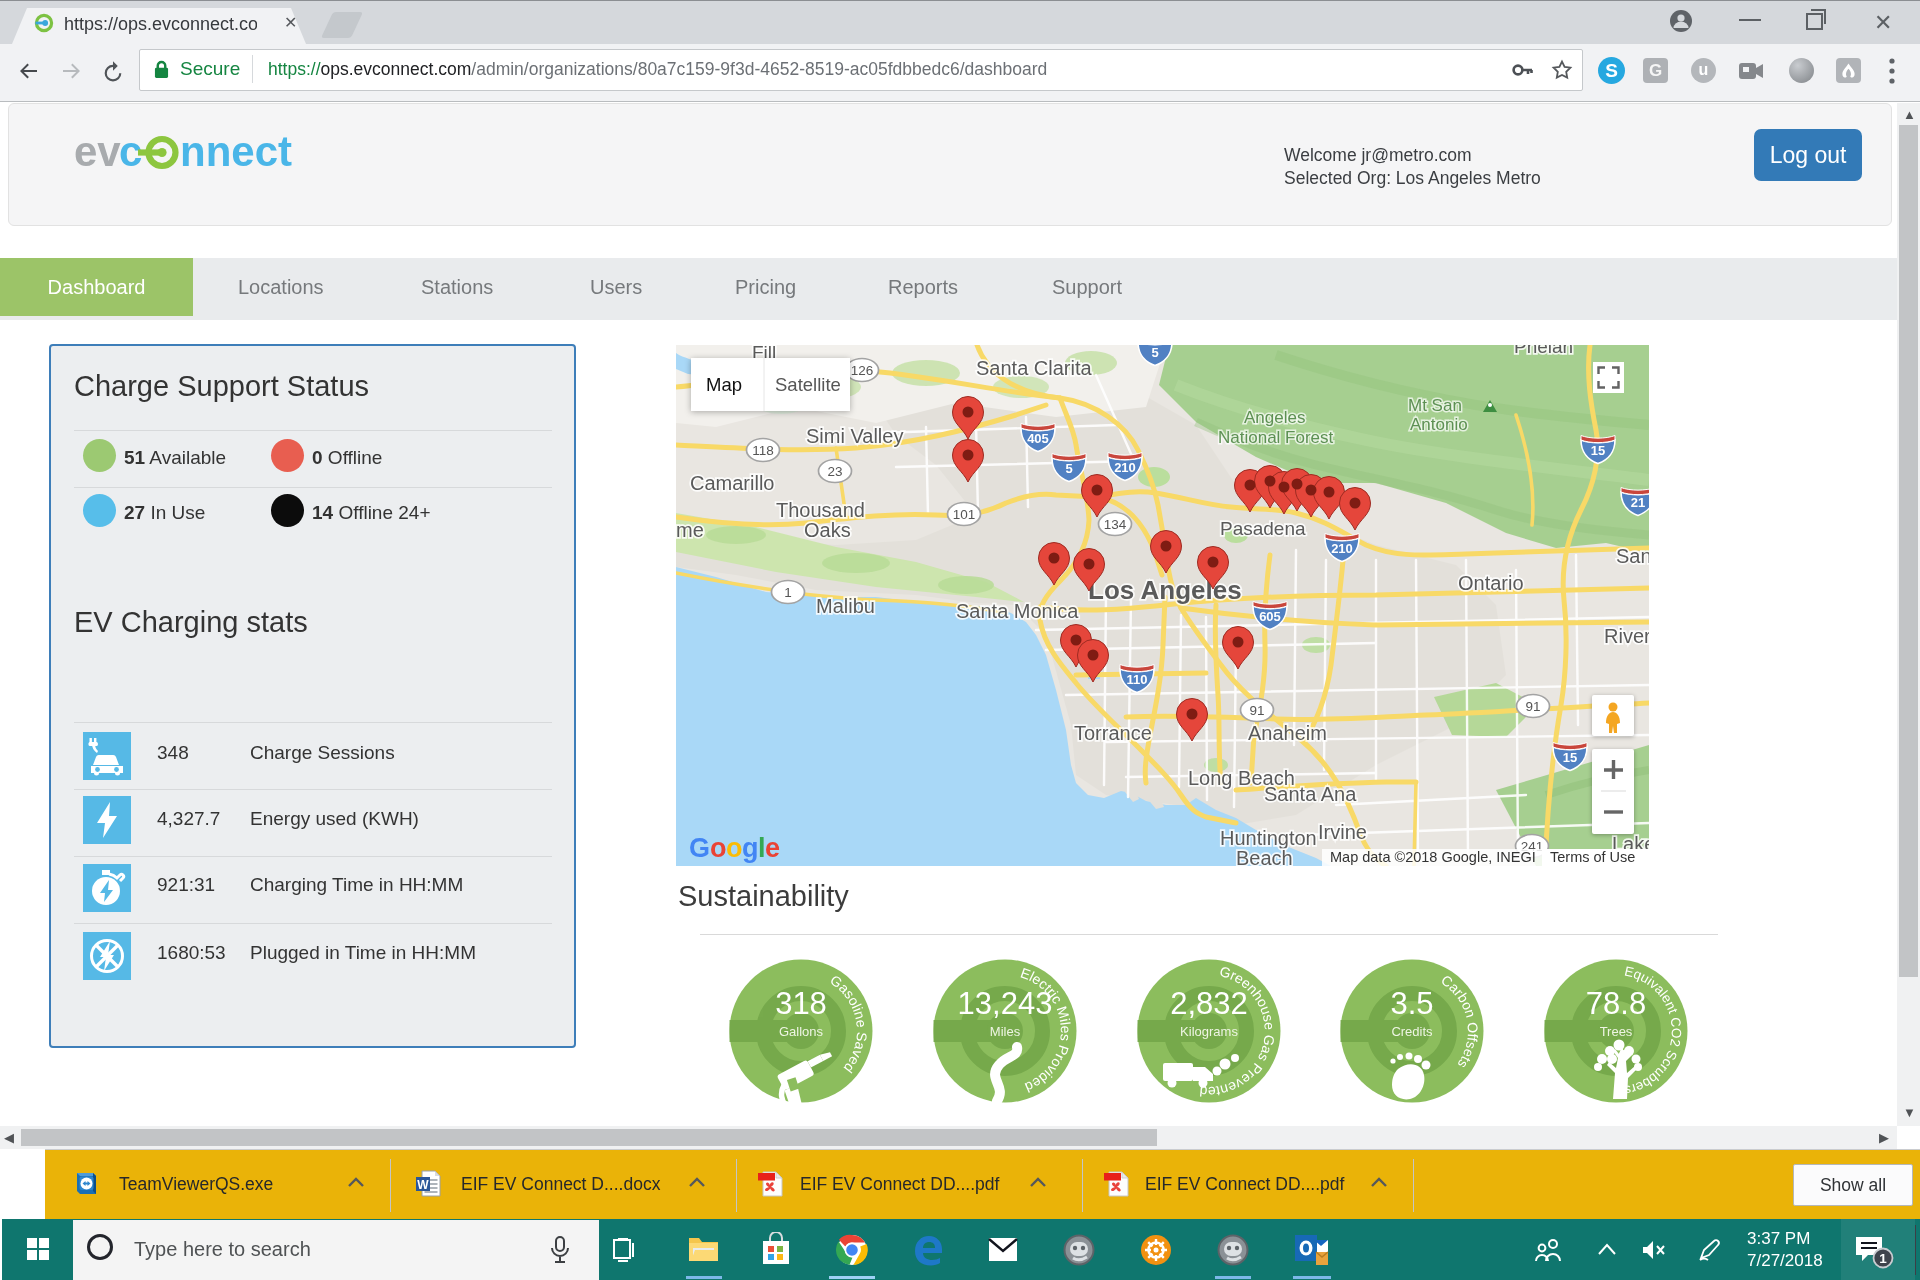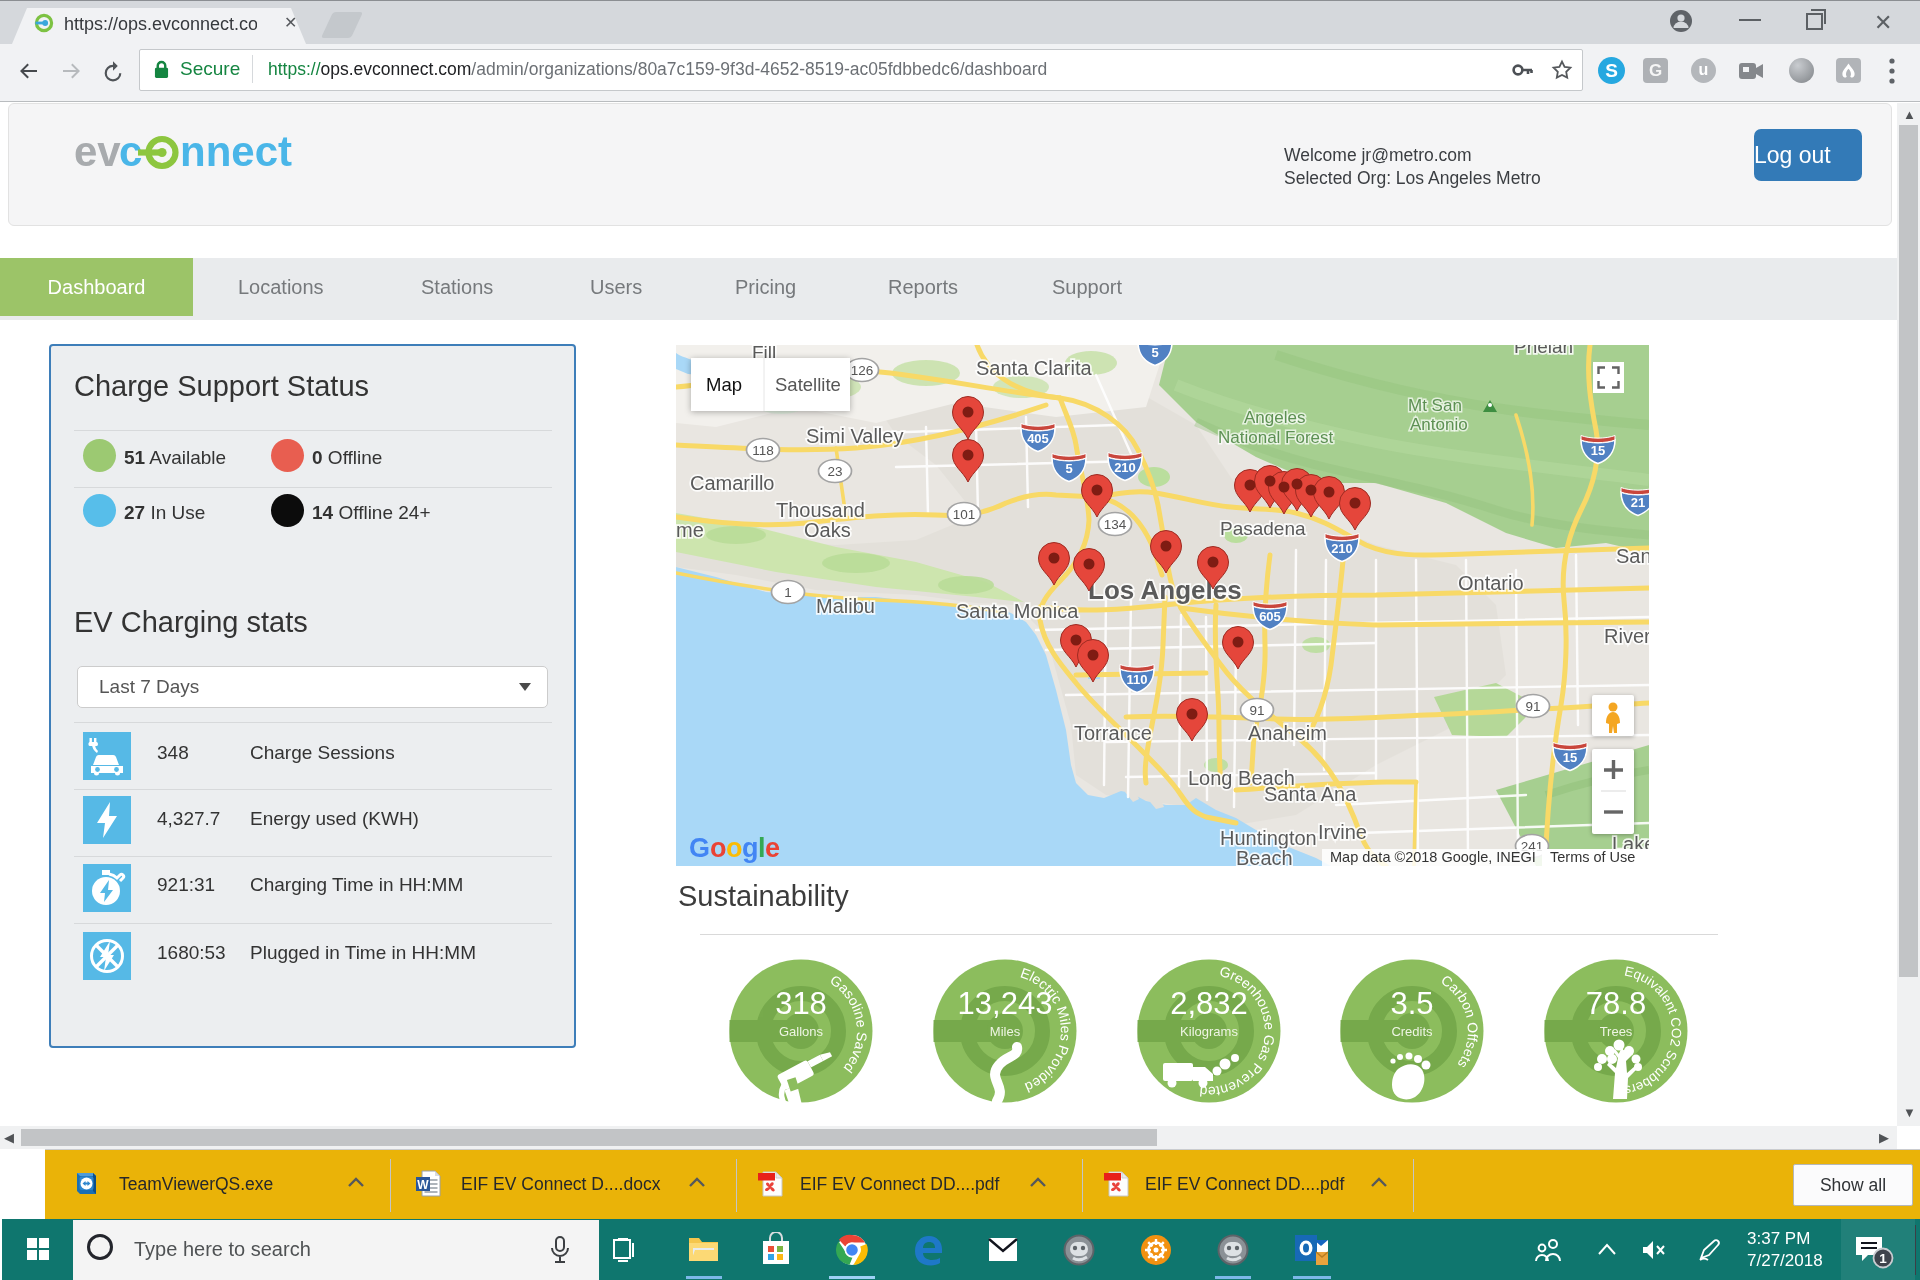--- a/index.html
+++ b/index.html
@@ -15,21 +15,21 @@
   .winctl{color:#5c6064;font-size:17px;}
   #toolbar{left:0;top:44px;width:1920px;height:58px;background:#f1f2f4;border-bottom:1px solid #b9bcbf;box-sizing:border-box;}
   #addrbar{left:139px;top:49px;width:1444px;height:42px;background:#fff;border:1px solid #c5c8cb;border-radius:2px;box-sizing:border-box;}
   #urltext{left:268px;top:59px;font-size:17.5px;color:#202124;white-space:nowrap;}
   .green{color:#158541;}
   .greyurl{color:#6c7075;}
   
   #pagewrap{left:0;top:103px;width:1897px;height:1023px;background:#fff;overflow:hidden;}
   #hdrpanel{left:8px;top:0px;width:1884px;height:123px;background:#f5f5f6;border:1px solid #e2e2e2;border-radius:6px;box-sizing:border-box;}
   #welcome{left:1284px;top:41px;font-size:17.5px;color:#3b3e42;line-height:23px;}
-  #logout{left:1754px;top:26px;width:108px;height:52px;background:#337ab7;border-radius:7px;color:#fff;font-size:23px;line-height:52px;}
+  #logout{left:1754px;top:26px;width:108px;height:52px;background:#337ab7;border-radius:7px;color:#fff;font-size:23px;text-align:center;line-height:52px;}
   #nav{left:0;top:155px;width:1897px;height:62px;background:#e9ebed;}
   #navactive{left:0;top:0;width:193px;height:58px;background:#9cc468;color:#fff;font-size:20px;text-align:center;line-height:58px;}
   .navitem{top:0;height:58px;color:#76797c;font-size:20px;line-height:58px;}
   
   #lpanel{left:49px;top:241px;width:527px;height:704px;background:#eceef0;border:2px solid #3e7eb9;border-radius:4px;box-sizing:border-box;}
   .h3{font-size:29px;color:#333;}
   .lrule{left:23px;width:478px;height:1px;background:#d7d9db;}
   .dot{width:33px;height:33px;border-radius:50%;}
   .legtxt{font-size:19px;color:#333;}
   #seldd{left:26px;top:320px;width:471px;height:42px;background:#fff;border:1px solid #ccc;border-radius:5px;box-sizing:border-box;}
@@ -157,24 +157,20 @@
     <div class="a dot" style="left:32px;top:93px;background:#9cc972"></div>
     <div class="a legtxt" style="left:73px;top:101px"><b>51</b> Available</div>
     <div class="a dot" style="left:220px;top:93px;background:#e85e50"></div>
     <div class="a legtxt" style="left:261px;top:101px"><b>0</b> Offline</div>
     <div class="a lrule" style="top:141px"></div>
     <div class="a dot" style="left:32px;top:148px;background:#57beea"></div>
     <div class="a legtxt" style="left:73px;top:156px"><b>27</b> In Use</div>
     <div class="a dot" style="left:220px;top:148px;background:#0c0c0c"></div>
     <div class="a legtxt" style="left:261px;top:156px"><b>14</b> Offline 24+</div>
     <div class="a h3" style="left:23px;top:260px">EV Charging stats</div>
-    <div class="a" id="seldd">
-      <div class="a" style="left:21px;top:9px;font-size:19px;color:#555">Last 7 Days</div>
-      <div class="a" style="right:16px;top:16px;width:0;height:0;border-left:6px solid transparent;border-right:6px solid transparent;border-top:8px solid #4a4a4a"></div>
-    </div>
     <div class="a lrule" style="top:376px"></div>
     <svg class="a staticon" style="top:386px" viewBox="0 0 48 48">
       <rect width="48" height="48" fill="#56b9e6"></rect>
       <g fill="#fff">
         <path d="M10,33 l3,-8 a3,3 0 0 1 3,-2 h14 a3,3 0 0 1 3,2 l3,8 Z M8,34 h32 v7 h-3 a2.5,2.5 0 0 1 -5,0 h-16 a2.5,2.5 0 0 1 -5,0 h-3 Z"></path>
         <circle cx="14.5" cy="37.5" r="2.4" fill="#56b9e6"></circle>
         <circle cx="33.5" cy="37.5" r="2.4" fill="#56b9e6"></circle>
         <path d="M14,21 c-3,-2 -5,-5 -5,-9 h3 c0,3 1,5 3,7 z"></path>
         <rect x="6.5" y="6" width="2.4" height="5"></rect>
         <rect x="11" y="6" width="2.4" height="5"></rect>

